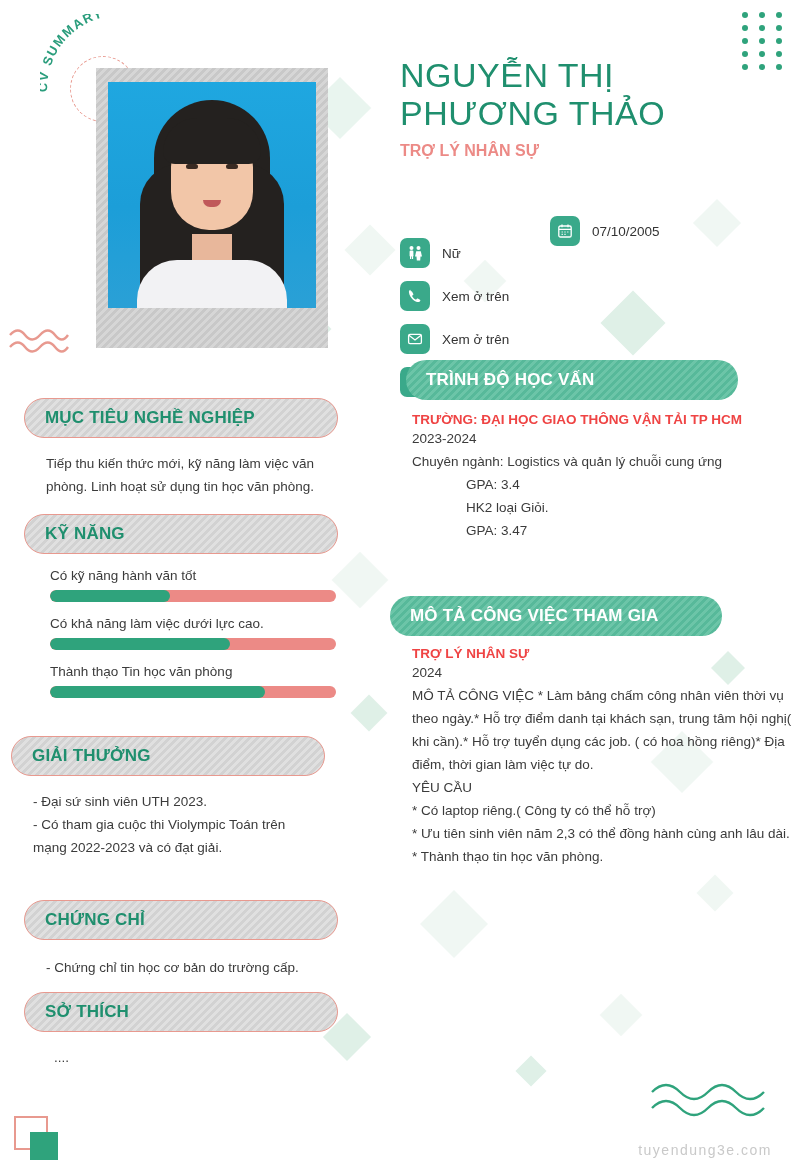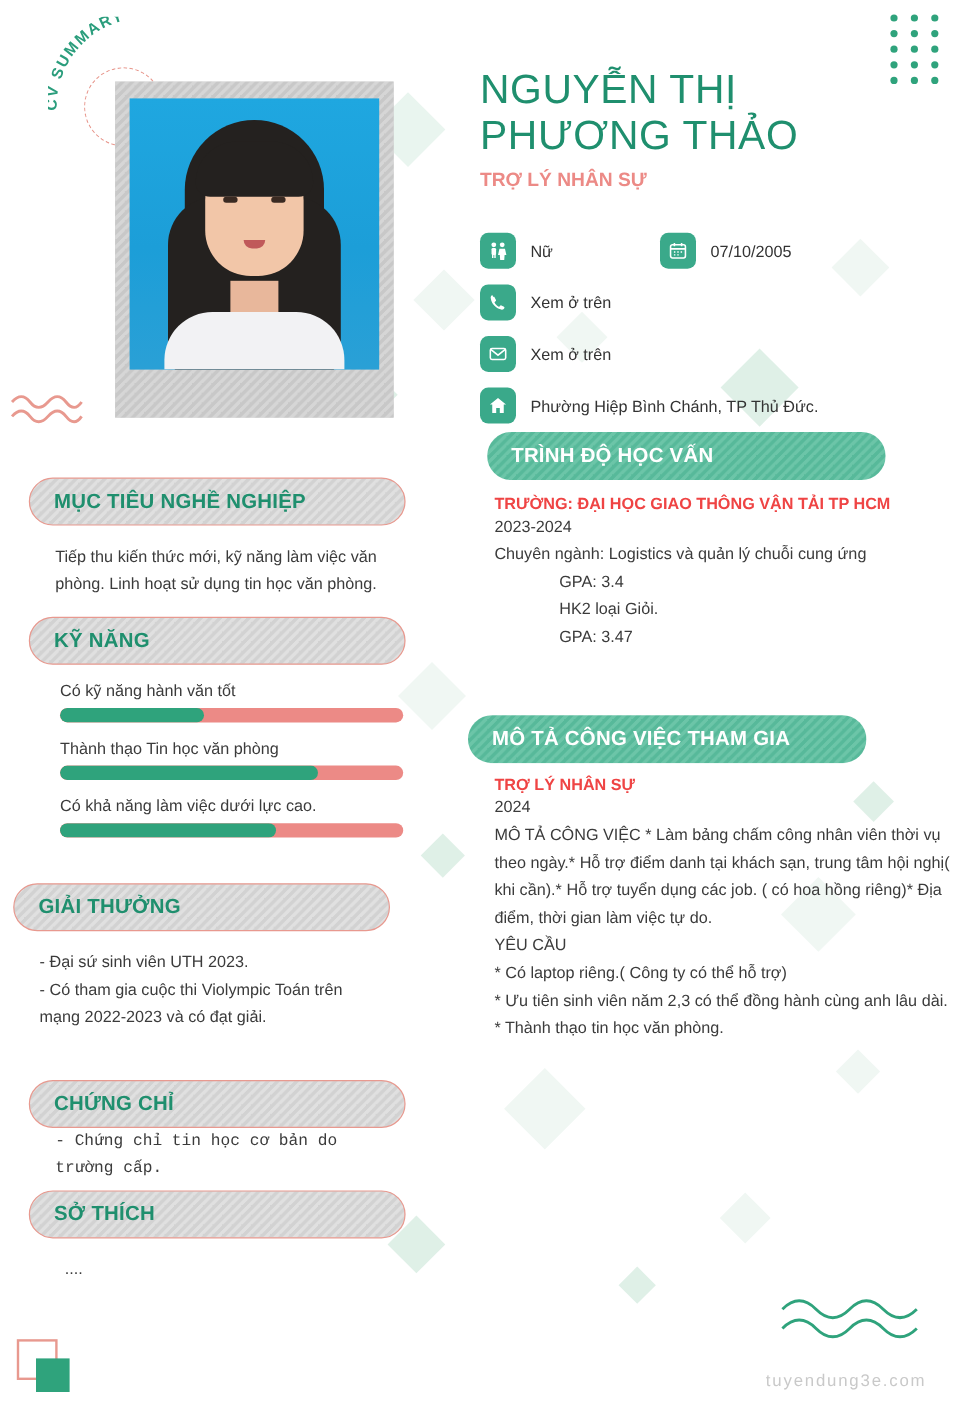--- a/index.html
+++ b/index.html
@@ -229,49 +229,49 @@
       <h2>KỸ NĂNG</h2>
     </div>
     <div style="margin-top:14px;padding:0 2px 0 26px;">
       <div class="skill">
         <div class="skill-label">Có kỹ năng hành văn tốt</div>
         <div class="bar">
             <span style="width:42%"></span>
           </div>
       </div>
       <div class="skill">
+        <div class="skill-label">Có khả năng làm việc dưới lực cao.</div>
+        <div class="bar">
+            <span style="width:63%"></span>
+          </div>
+      </div>
+      <div class="skill">
         <div class="skill-label">Thành thạo Tin học văn phòng</div>
         <div class="bar">
             <span style="width:75%"></span>
           </div>
       </div>
-      <div class="skill">
-        <div class="skill-label">Có khả năng làm việc dưới lực cao.</div>
-        <div class="bar">
-            <span style="width:63%"></span>
-          </div>
-      </div>
     </div>
   </div>
 
   <div style="position:absolute;left:11px;top:736px;width:314px;">
     <div class="sec-head">
       <h2>GIẢI THƯỞNG</h2>
     </div>
     <div style="margin:14px 22px 0 22px;">
       <p class="body-text" style="margin:0;">- Đại sứ sinh viên UTH 2023.</p>
       <p class="body-text" style="margin:0;">- Có tham gia cuộc thi Violympic Toán trên mạng 2022-2023 và có đạt giải.</p>
     </div>
   </div>
 
   <div style="position:absolute;left:24px;top:900px;width:314px;">
     <div class="sec-head">
       <h2>CHỨNG CHỈ</h2>
     </div>
-    <p class="body-text" style="margin:0 22px 0 22px;font-family:Liberation Mono, monospace;">- Chứng chỉ tin học cơ bản do trường cấp.</p>
+    <p class="body-text" style="margin:16px 22px 0 22px;">- Chứng chỉ tin học cơ bản do trường cấp.</p>
   </div>
 
   <div style="position:absolute;left:24px;top:992px;width:314px;">
     <div class="sec-head">
       <h2>SỞ THÍCH</h2>
     </div>
     <p class="body-text" style="margin:14px 22px 0 30px;">....</p>
   </div>
 
 </div>
@@ -282,21 +282,21 @@
     <h1 class="name">
       <span>NGUYỄN THỊ</span><br>
       <span>PHƯƠNG THẢO</span>
     </h1>
     <p class="role">TRỢ LÝ NHÂN SỰ</p>
   </div>
 
   <div style="position:absolute;left:18px;top:194px;width:400px;">
 
     <div style="display:flex;">
-      <div class="contact-row" style="width:150px;">
+      <div class="contact-row" style="width:150px;margin-top:44px;">
         <span class="ic">
           <svg width="16" height="16" viewBox="0 0 16 16" fill="#fff">
             <circle cx="4.5" cy="3" r="2"></circle>
               <rect x="2.6" y="5.6" width="3.8" height="6" rx="1.2"></rect>
             <rect x="3" y="10" width="1.2" height="4"></rect>
               <rect x="4.9" y="10" width="1.2" height="4"></rect>
             <circle cx="11.5" cy="3" r="2"></circle>
               <path d="M9.2 6.2h4.6l1.2 5.4h-1.5l-.3 4h-3.4l-.3-4H8z"></path>
           </svg>
         </span>

